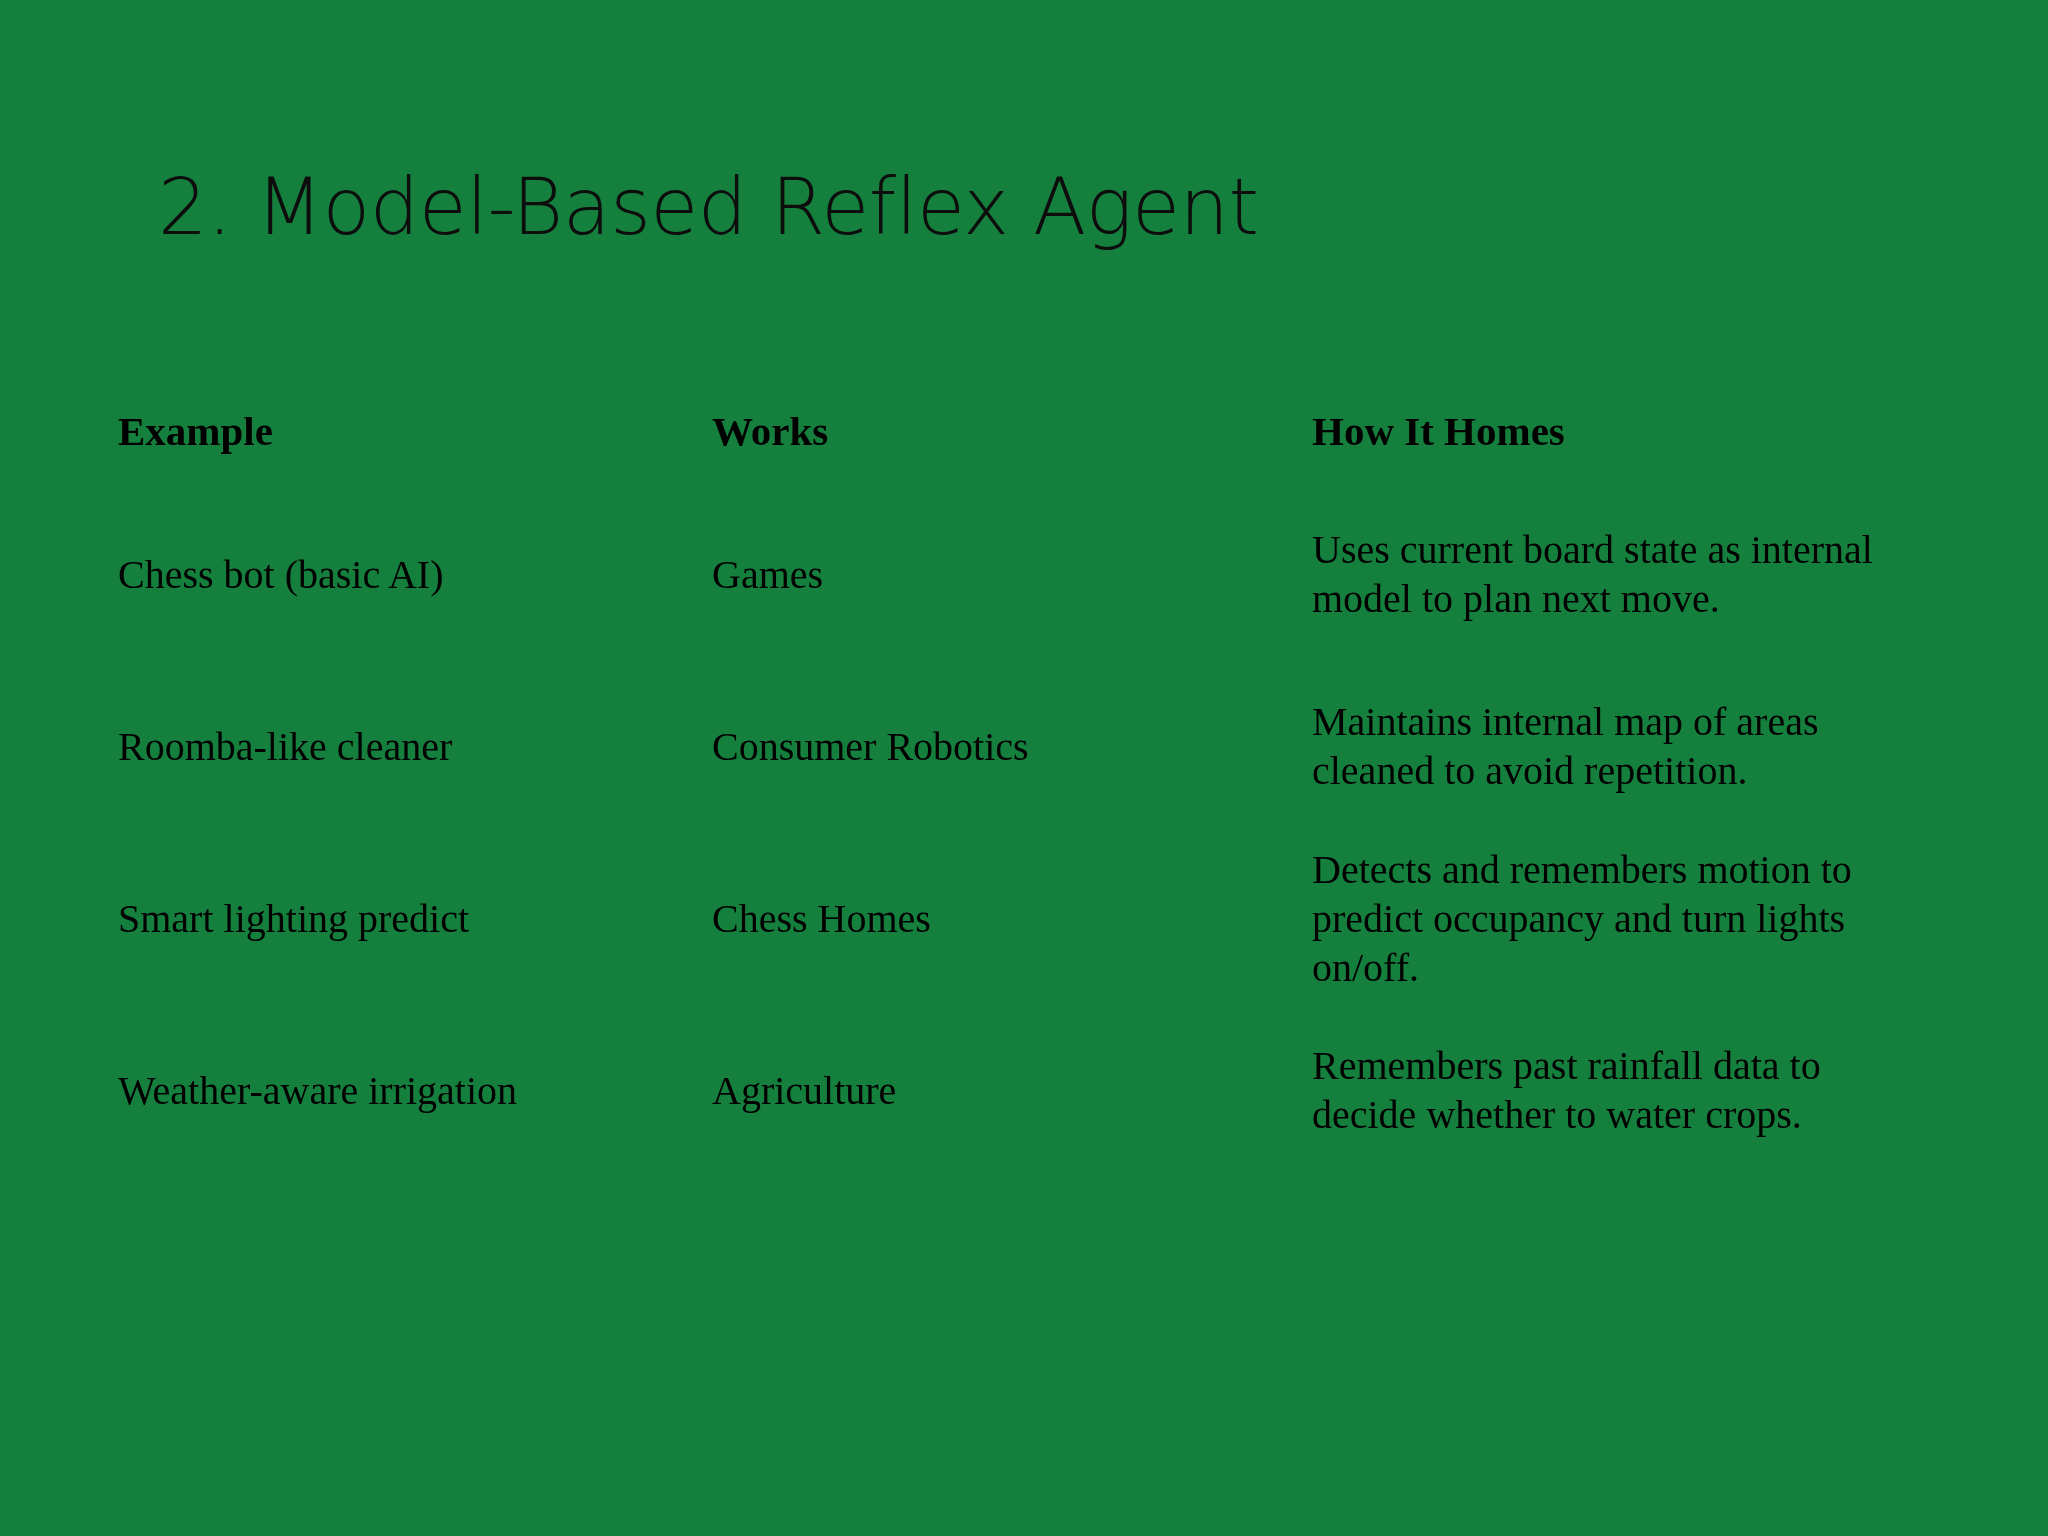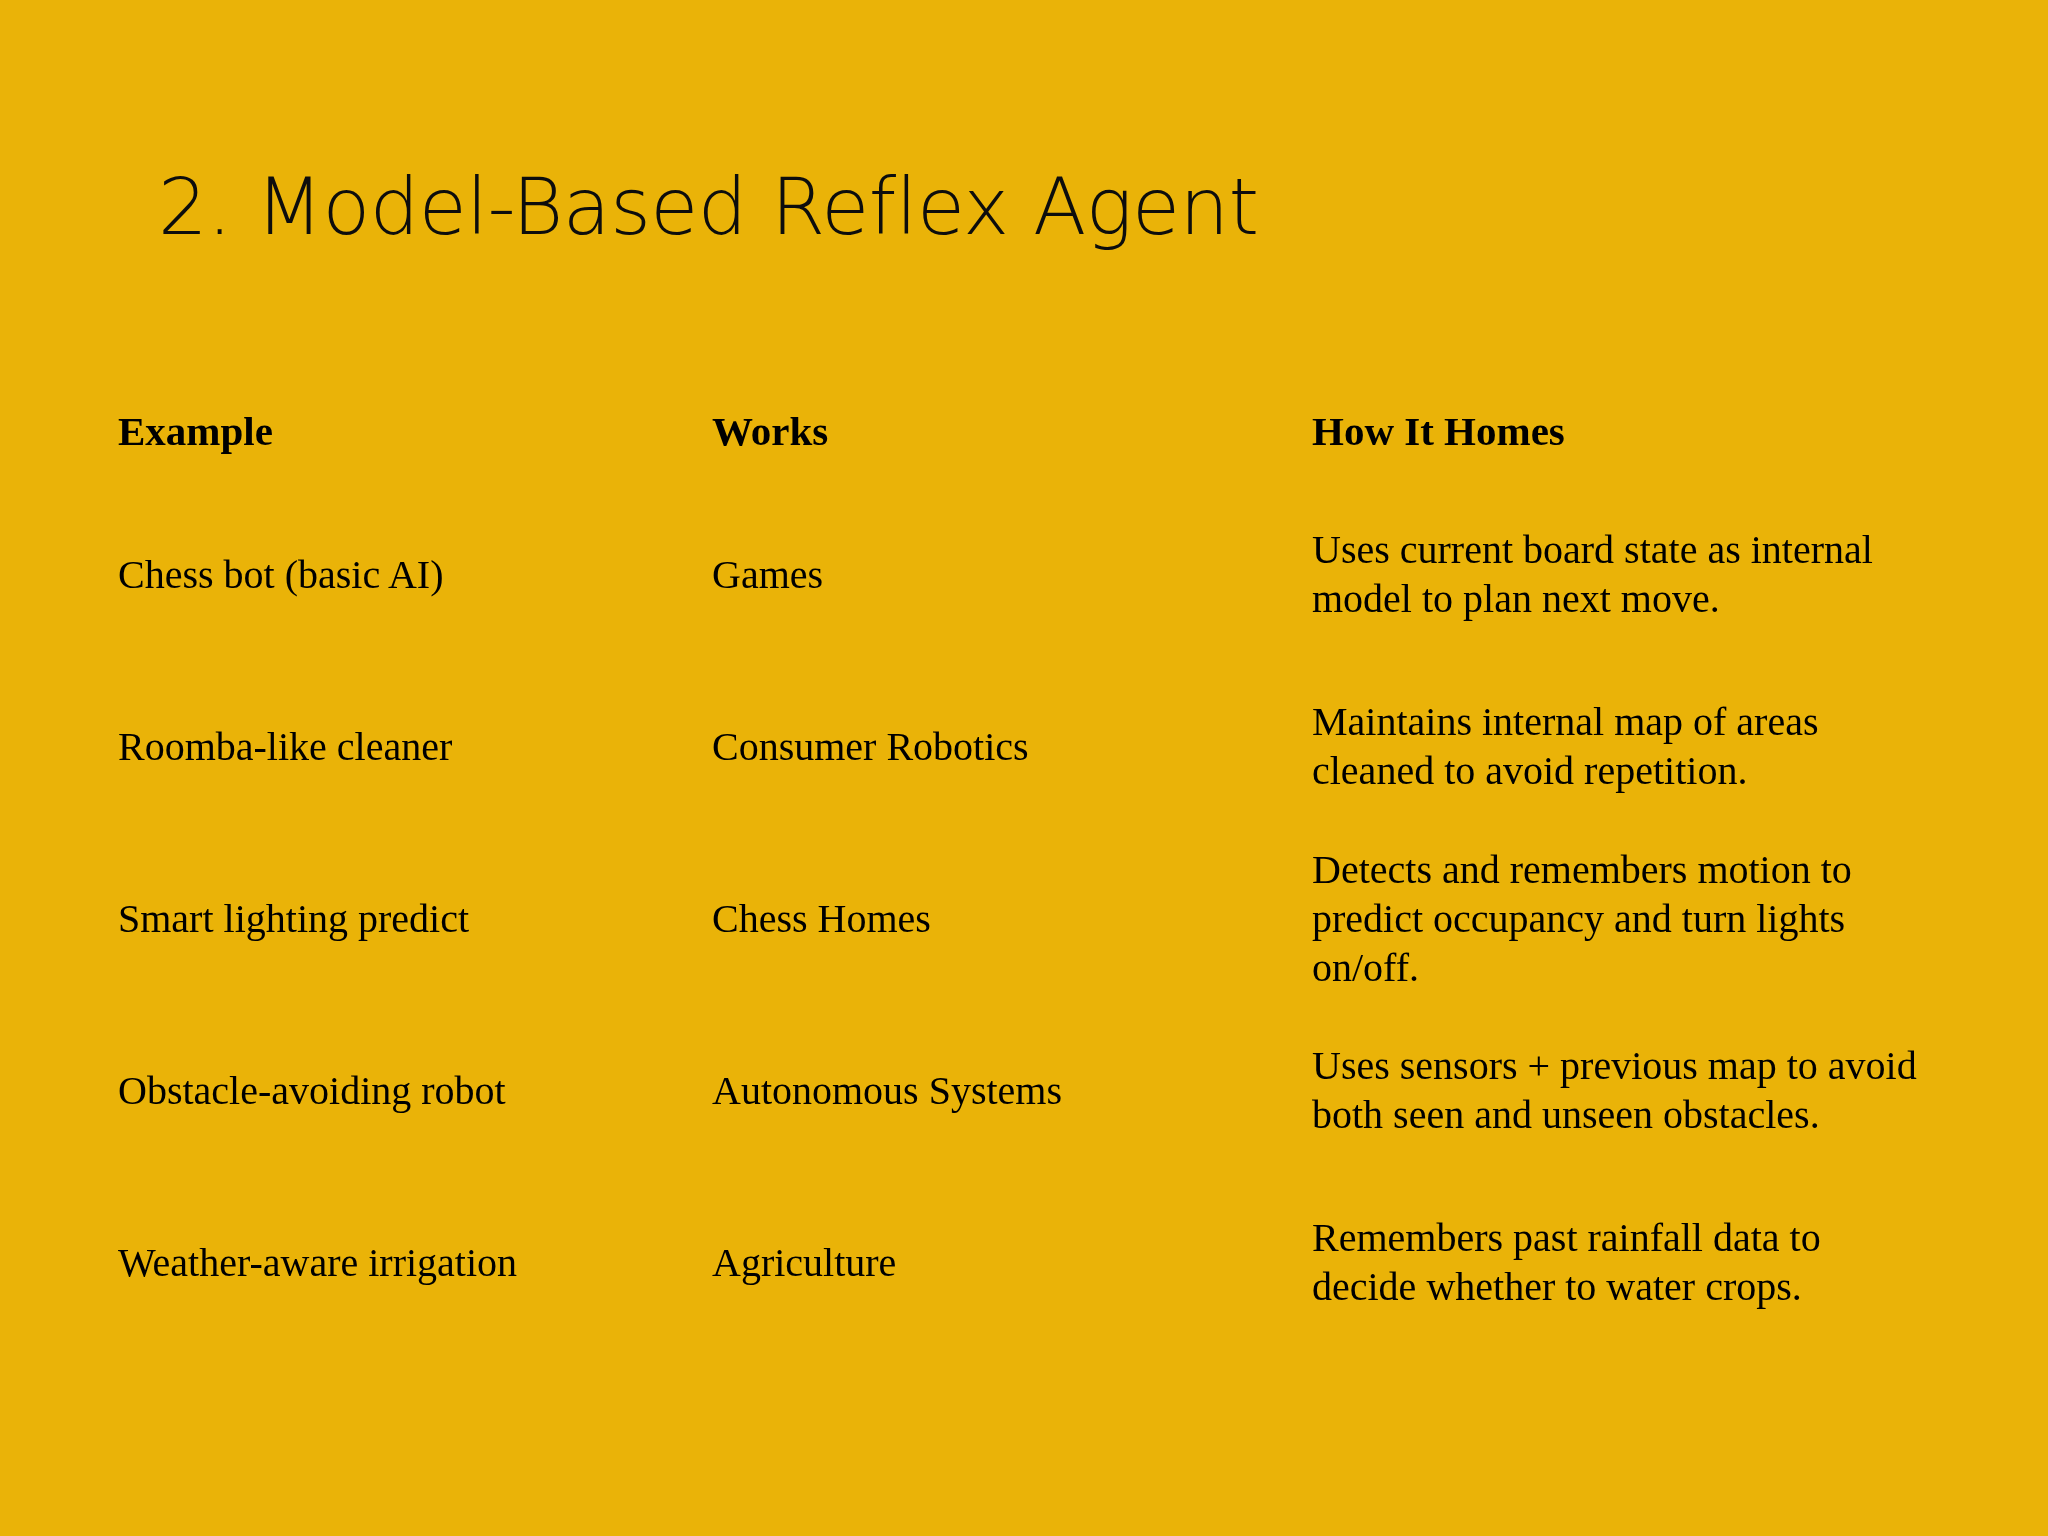--- a/index.html
+++ b/index.html
@@ -13,21 +13,21 @@
     overflow: hidden;
     font-family: "Liberation Serif", "DejaVu Serif", serif;
     color: #000000;
     -webkit-font-smoothing: antialiased;
   }
 
   .slide {
     position: relative;
     width: 2048px;
     height: 1536px;
-    background: #eab308;
+    background: #15803d;
     box-sizing: border-box;
     padding-left: 48px;
   }
 
   
   .slide-title {
     position: absolute;
     left: 158px;
     top: 168px;
     font-family: "DejaVu Sans", "Liberation Sans", sans-serif;
@@ -127,25 +127,20 @@
           <td class="cell-example">Roomba-like cleaner</td>
           <td class="cell-domain">Consumer Robotics</td>
           <td class="cell-works">Maintains internal map of areas cleaned to avoid repetition.</td>
         </tr>
         <tr>
           <td class="cell-example">Smart lighting predict</td>
           <td class="cell-domain">Chess Homes</td>
           <td class="cell-works">Detects and remembers motion to predict occupancy and turn lights on/off.</td>
         </tr>
         <tr>
-          <td class="cell-example">Obstacle-avoiding robot</td>
-          <td class="cell-domain">Autonomous Systems</td>
-          <td class="cell-works">Uses sensors + previous map to avoid both seen and unseen obstacles.</td>
-        </tr>
-        <tr>
           <td class="cell-example">Weather-aware irrigation</td>
           <td class="cell-domain">Agriculture</td>
           <td class="cell-works">Remembers past rainfall data to decide whether to water crops.</td>
         </tr>
       </tbody>
     </table>
   </div>
 
 </div>
 

